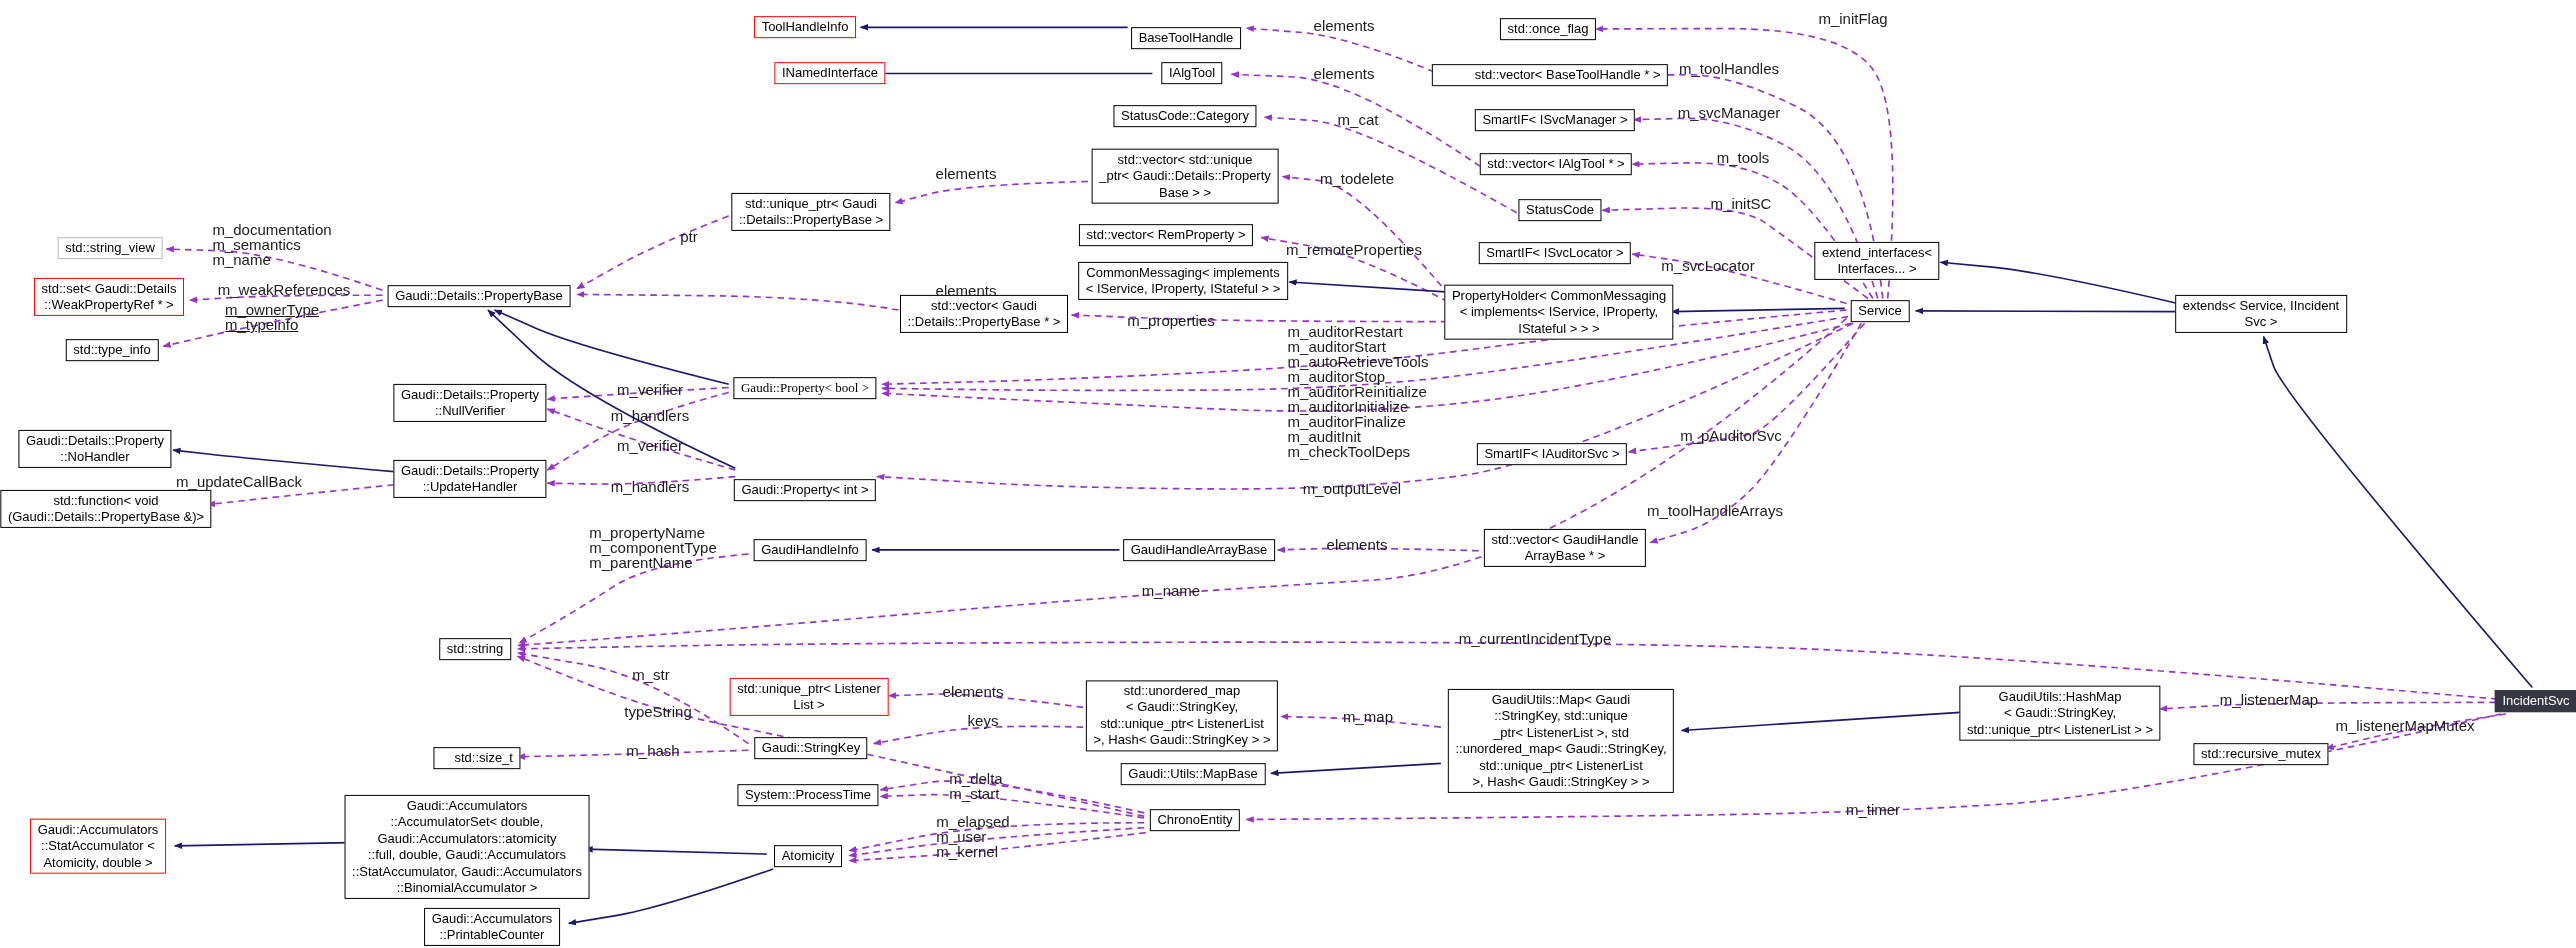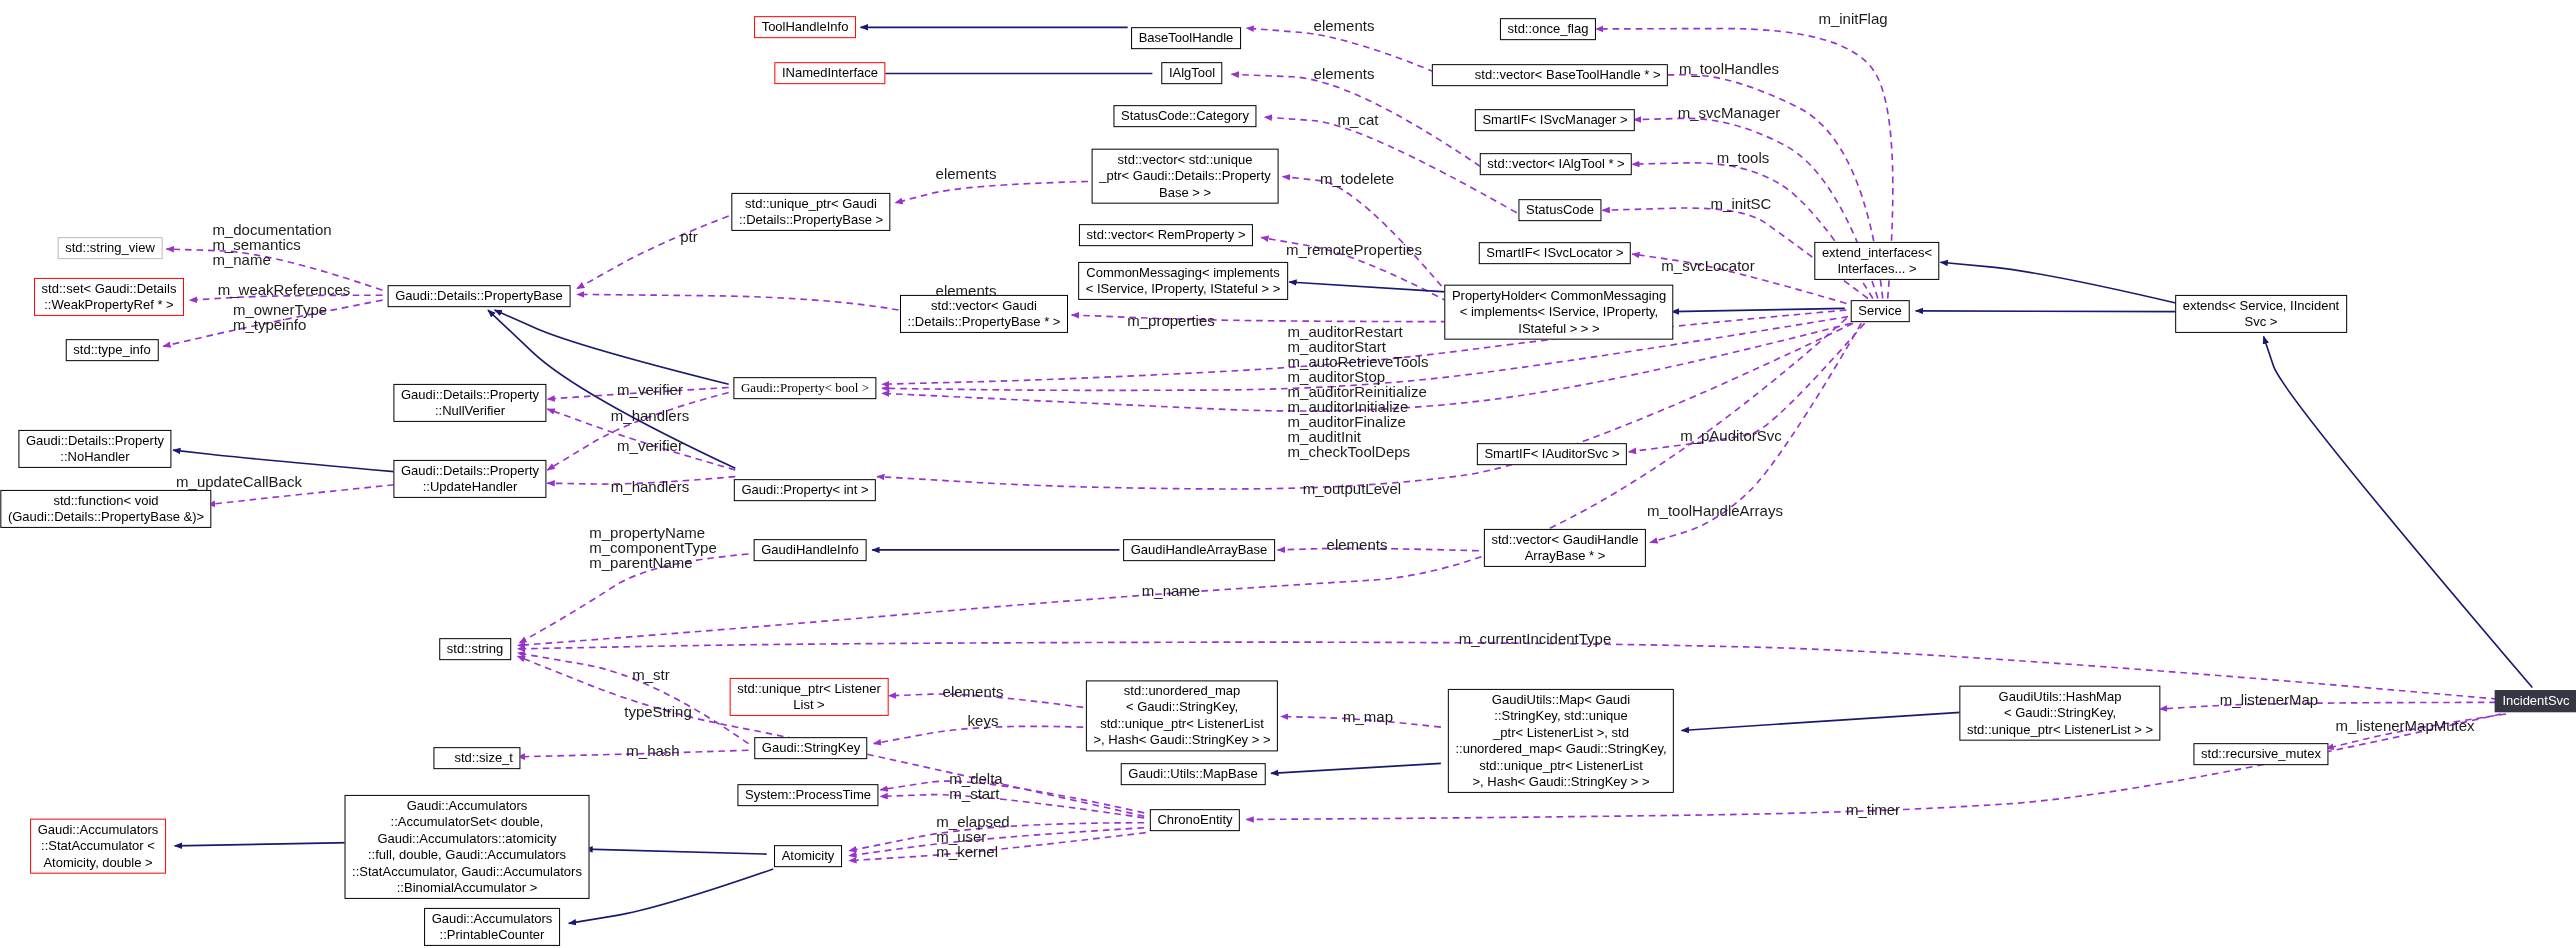--- a/index.html
+++ b/index.html
@@ -135,21 +135,21 @@
     <div class="edge-label" style="left: 1357px; top: 178px;">m_todelete</div>
     <div class="edge-label" style="left: 1741px; top: 203px;">m_initSC</div>
     <div class="edge-label" style="left: 689px; top: 236px;">ptr</div>
     <div class="edge-label" style="left: 272px; top: 244px;">m_documentation
 m_semantics
 m_name</div>
     <div class="edge-label" style="left: 1354px; top: 249px;">m_remoteProperties</div>
     <div class="edge-label" style="left: 1708px; top: 265px;">m_svcLocator</div>
     <div class="edge-label" style="left: 284px; top: 289px;">m_weakReferences</div>
     <div class="edge-label" style="left: 966px; top: 290px;">elements</div>
-    <div class="edge-label" style="left: 280px; top: 317px;">m_ownerType
+    <div class="edge-label" style="left: 272px; top: 317px; text-decoration: underline;">m_ownerType
 m_typeinfo</div>
     <div class="edge-label" style="left: 1171px; top: 320px;">m_properties</div>
     <div class="edge-label" style="left: 1358px; top: 391px;">m_auditorRestart
 m_auditorStart
 m_autoRetrieveTools
 m_auditorStop
 m_auditorReinitialize
 m_auditorInitialize
 m_auditorFinalize
 m_auditInit

